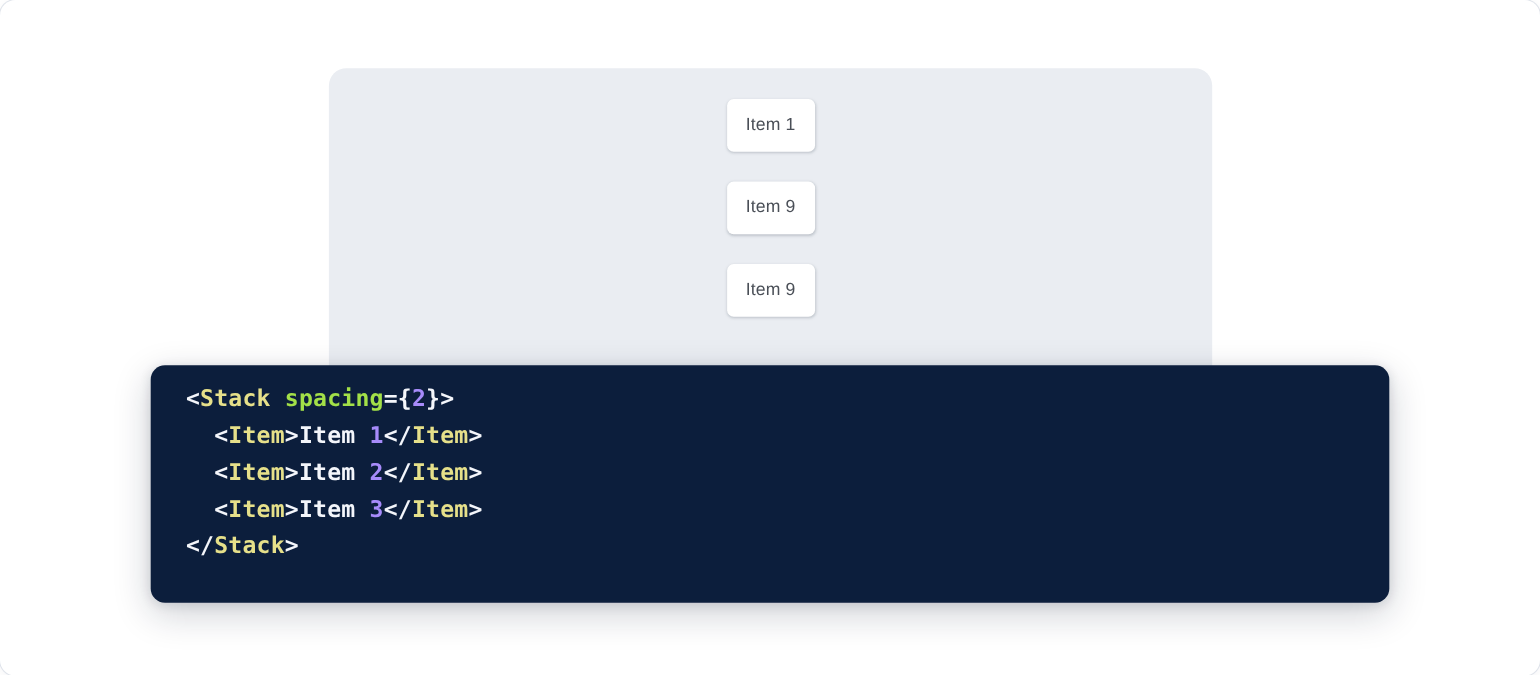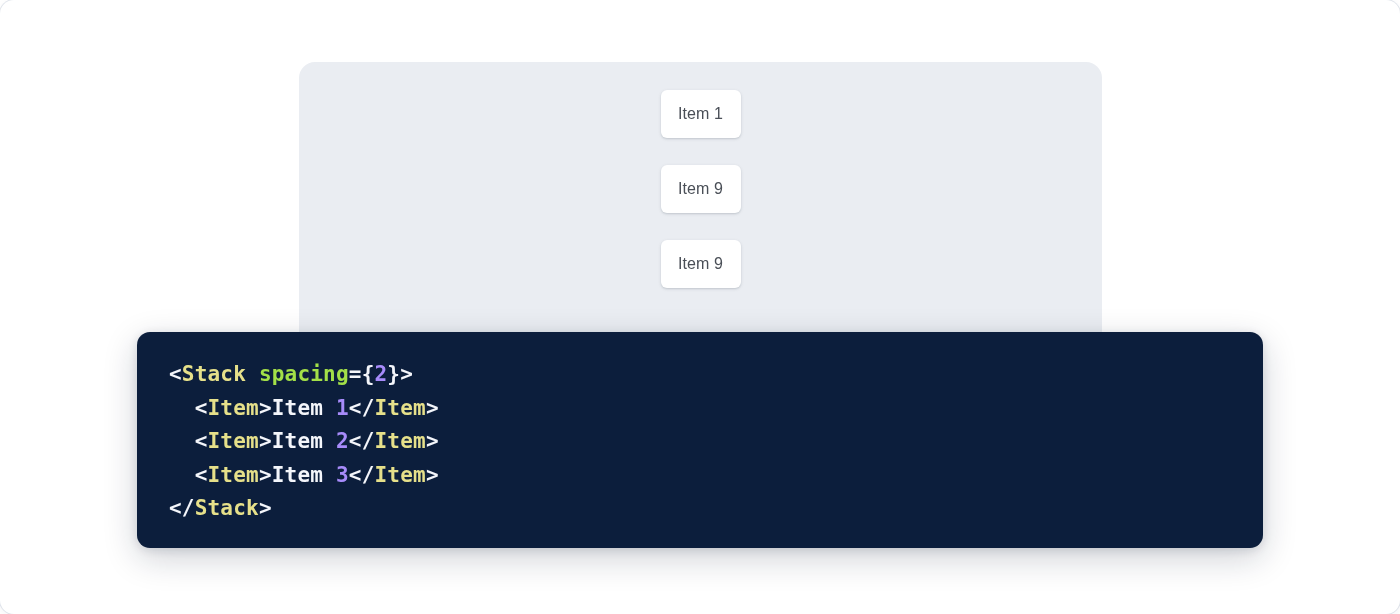--- a/index.html
+++ b/index.html
@@ -66,21 +66,21 @@
   #code-block {
     position: absolute;
     left: 137px;
     top: 332px;
     width: 1126px;
     height: 216px;
     background: #0c1e3c;
     border-radius: 13px;
     box-shadow: 0 10px 34px rgba(15,27,52,0.20),
                 0 2px 10px rgba(15,27,52,0.12);
-    padding: 26px 0 0 32px;
+    padding: 14px 0 0 32px;
     overflow: hidden;
   }
 
   #code-pre {
     font-family: "DejaVu Sans Mono", "Liberation Mono", monospace;
     font-size: 21px;
     line-height: 33.6px;
     white-space: pre;
     color: #f4f6fb;
     font-weight: 700;

